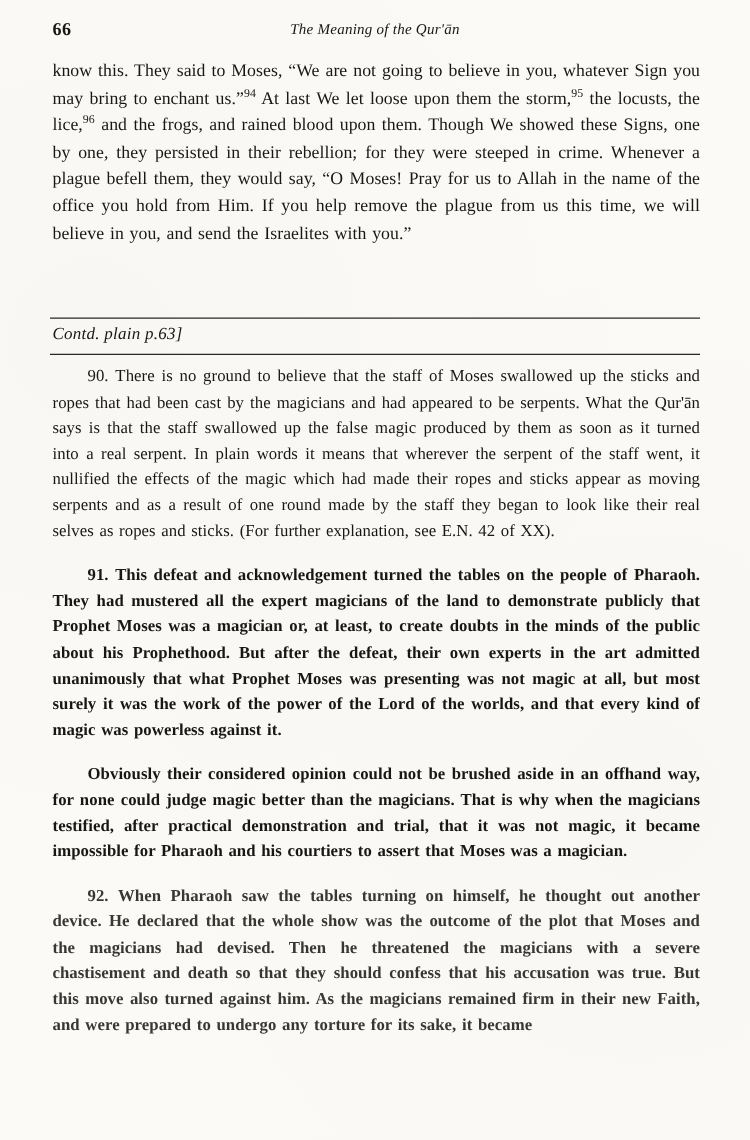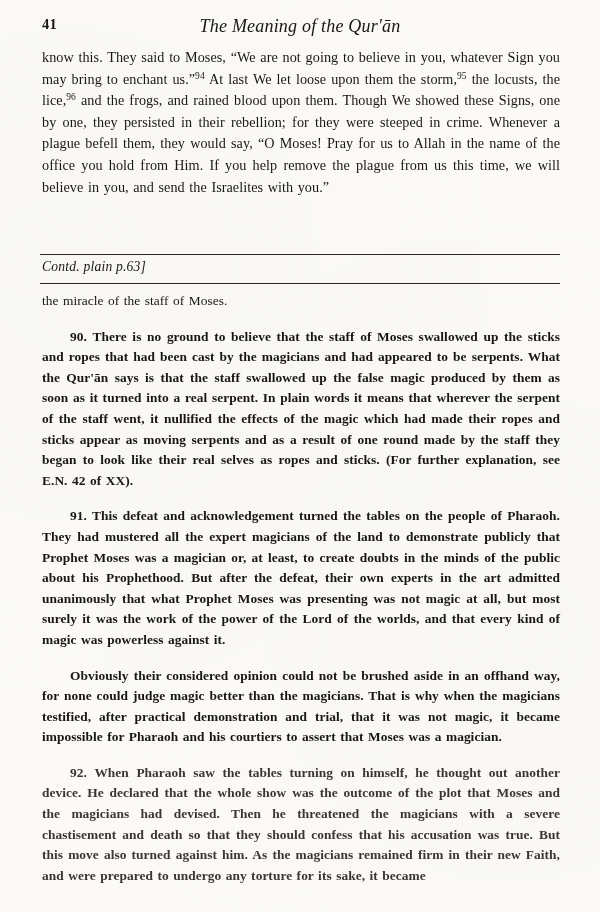--- a/index.html
+++ b/index.html
@@ -41,21 +41,21 @@
     font-family: "Liberation Serif", serif;
     letter-spacing: 0.3px;
   }
   .book-title {
     position: absolute;
     left: 0;
     top: 0;
     width: 516px;
     text-align: center;
     font-style: italic;
-    font-size: 18px;
+    font-size: 12px;
     letter-spacing: 0.2px;
   }
   .content {
     position: absolute;
     left: 42px;
     top: 47px;
     width: 518px;
     font-family: Liberation Serif, serif;
   }
   p {
@@ -115,34 +115,33 @@
   .last-line-fade {
     color: #3a3733;
   }
 </style>
 </head>
 <body>
 
 <div class="page">
 
   <div class="header">
-    <div class="folio">41</div>
+    <div class="folio">66</div>
     <div class="book-title">The Meaning of the Qur'ān</div>
   </div>
 
   <div class="content">
     <p class="main-text"><span>know this.  They said to  Moses, “We are not going to believe in you, whatever Sign you may bring to enchant us.”</span><sup>94</sup><span> At last We let loose upon them  the storm,</span><sup>95</sup><span> the locusts, the lice,</span><sup>96</sup><span> and the frogs, and rained blood upon them.  Though We showed these Signs, one by one, they persisted in  their rebellion;  for  they  were steeped in crime. Whenever a plague befell them,  they  would  say,  “O Moses!  Pray  for us to Allah in the name  of the  office  you hold from Him. If you help remove the plague from  us  this  time,  we  will  believe in you, and send the Israelites with you.”</span></p>
   </div>
 
   <div class="rule rule-top"></div>
   <div class="contd">Contd. plain p.63]</div>
   <div class="rule rule-bottom"></div>
 
   <div class="notes">
-    <p class="lead">the miracle of the staff of Moses.</p>
 
     <p class="indent"><span>90.</span>&nbsp;<span>There is no ground to believe that the staff of Moses swallowed up the sticks  and ropes  that had  been cast  by the  magicians  and had appeared to be serpents.  What  the  Qur'ān  says  is  that  the  staff swallowed up the false magic produced  by  them as soon as it turned into a real serpent. In plain words it means that  wherever  the  serpent  of the  staff went, it nullified the effects of the magic which had made their ropes and sticks appear as moving serpents and as a result of one  round made by the staff they began  to look like their real selves as ropes and sticks. (For further explanation, see E.N. 42 of XX).</span></p>
 
     <p class="indent"><span>91.</span>&nbsp;<span>This  defeat  and acknowledgement turned the tables on the people of Pharaoh.  They  had  mustered  all the expert magicians of the land to demonstrate publicly  that  Prophet  Moses  was  a magician or, at least, to create doubts in the minds  of the public about his Prophethood. But after the defeat, their own experts in  the  art  admitted unanimously that what Prophet Moses was presenting was not magic  at all,  but  most surely it  was  the  work of the power of the Lord of the worlds, and that every kind of magic was powerless against it.</span></p>
 
     <p class="indent"><span>Obviously their considered opinion could not be brushed aside  in an offhand  way,  for  none could judge magic better than the magicians. That is why when the magicians testified, after practical demonstration and trial, that it was not magic,  it  became  impossible  for  Pharaoh  and his courtiers to assert that Moses was a magician.</span></p>
 
     <p class="indent last-line-fade"><span>92.</span>&nbsp;<span>When  Pharaoh  saw  the tables turning on himself,  he thought out another  device.  He declared that the whole show was the outcome of the plot that Moses  and  the  magicians  had  devised. Then he threatened the magicians with a severe  chastisement  and death so that they should confess that his accusation was true.  But  this  move  also  turned against him. As the magicians remained firm in their  new  Faith, and were prepared to undergo any torture for its sake, it became</span></p>
   </div>
 

